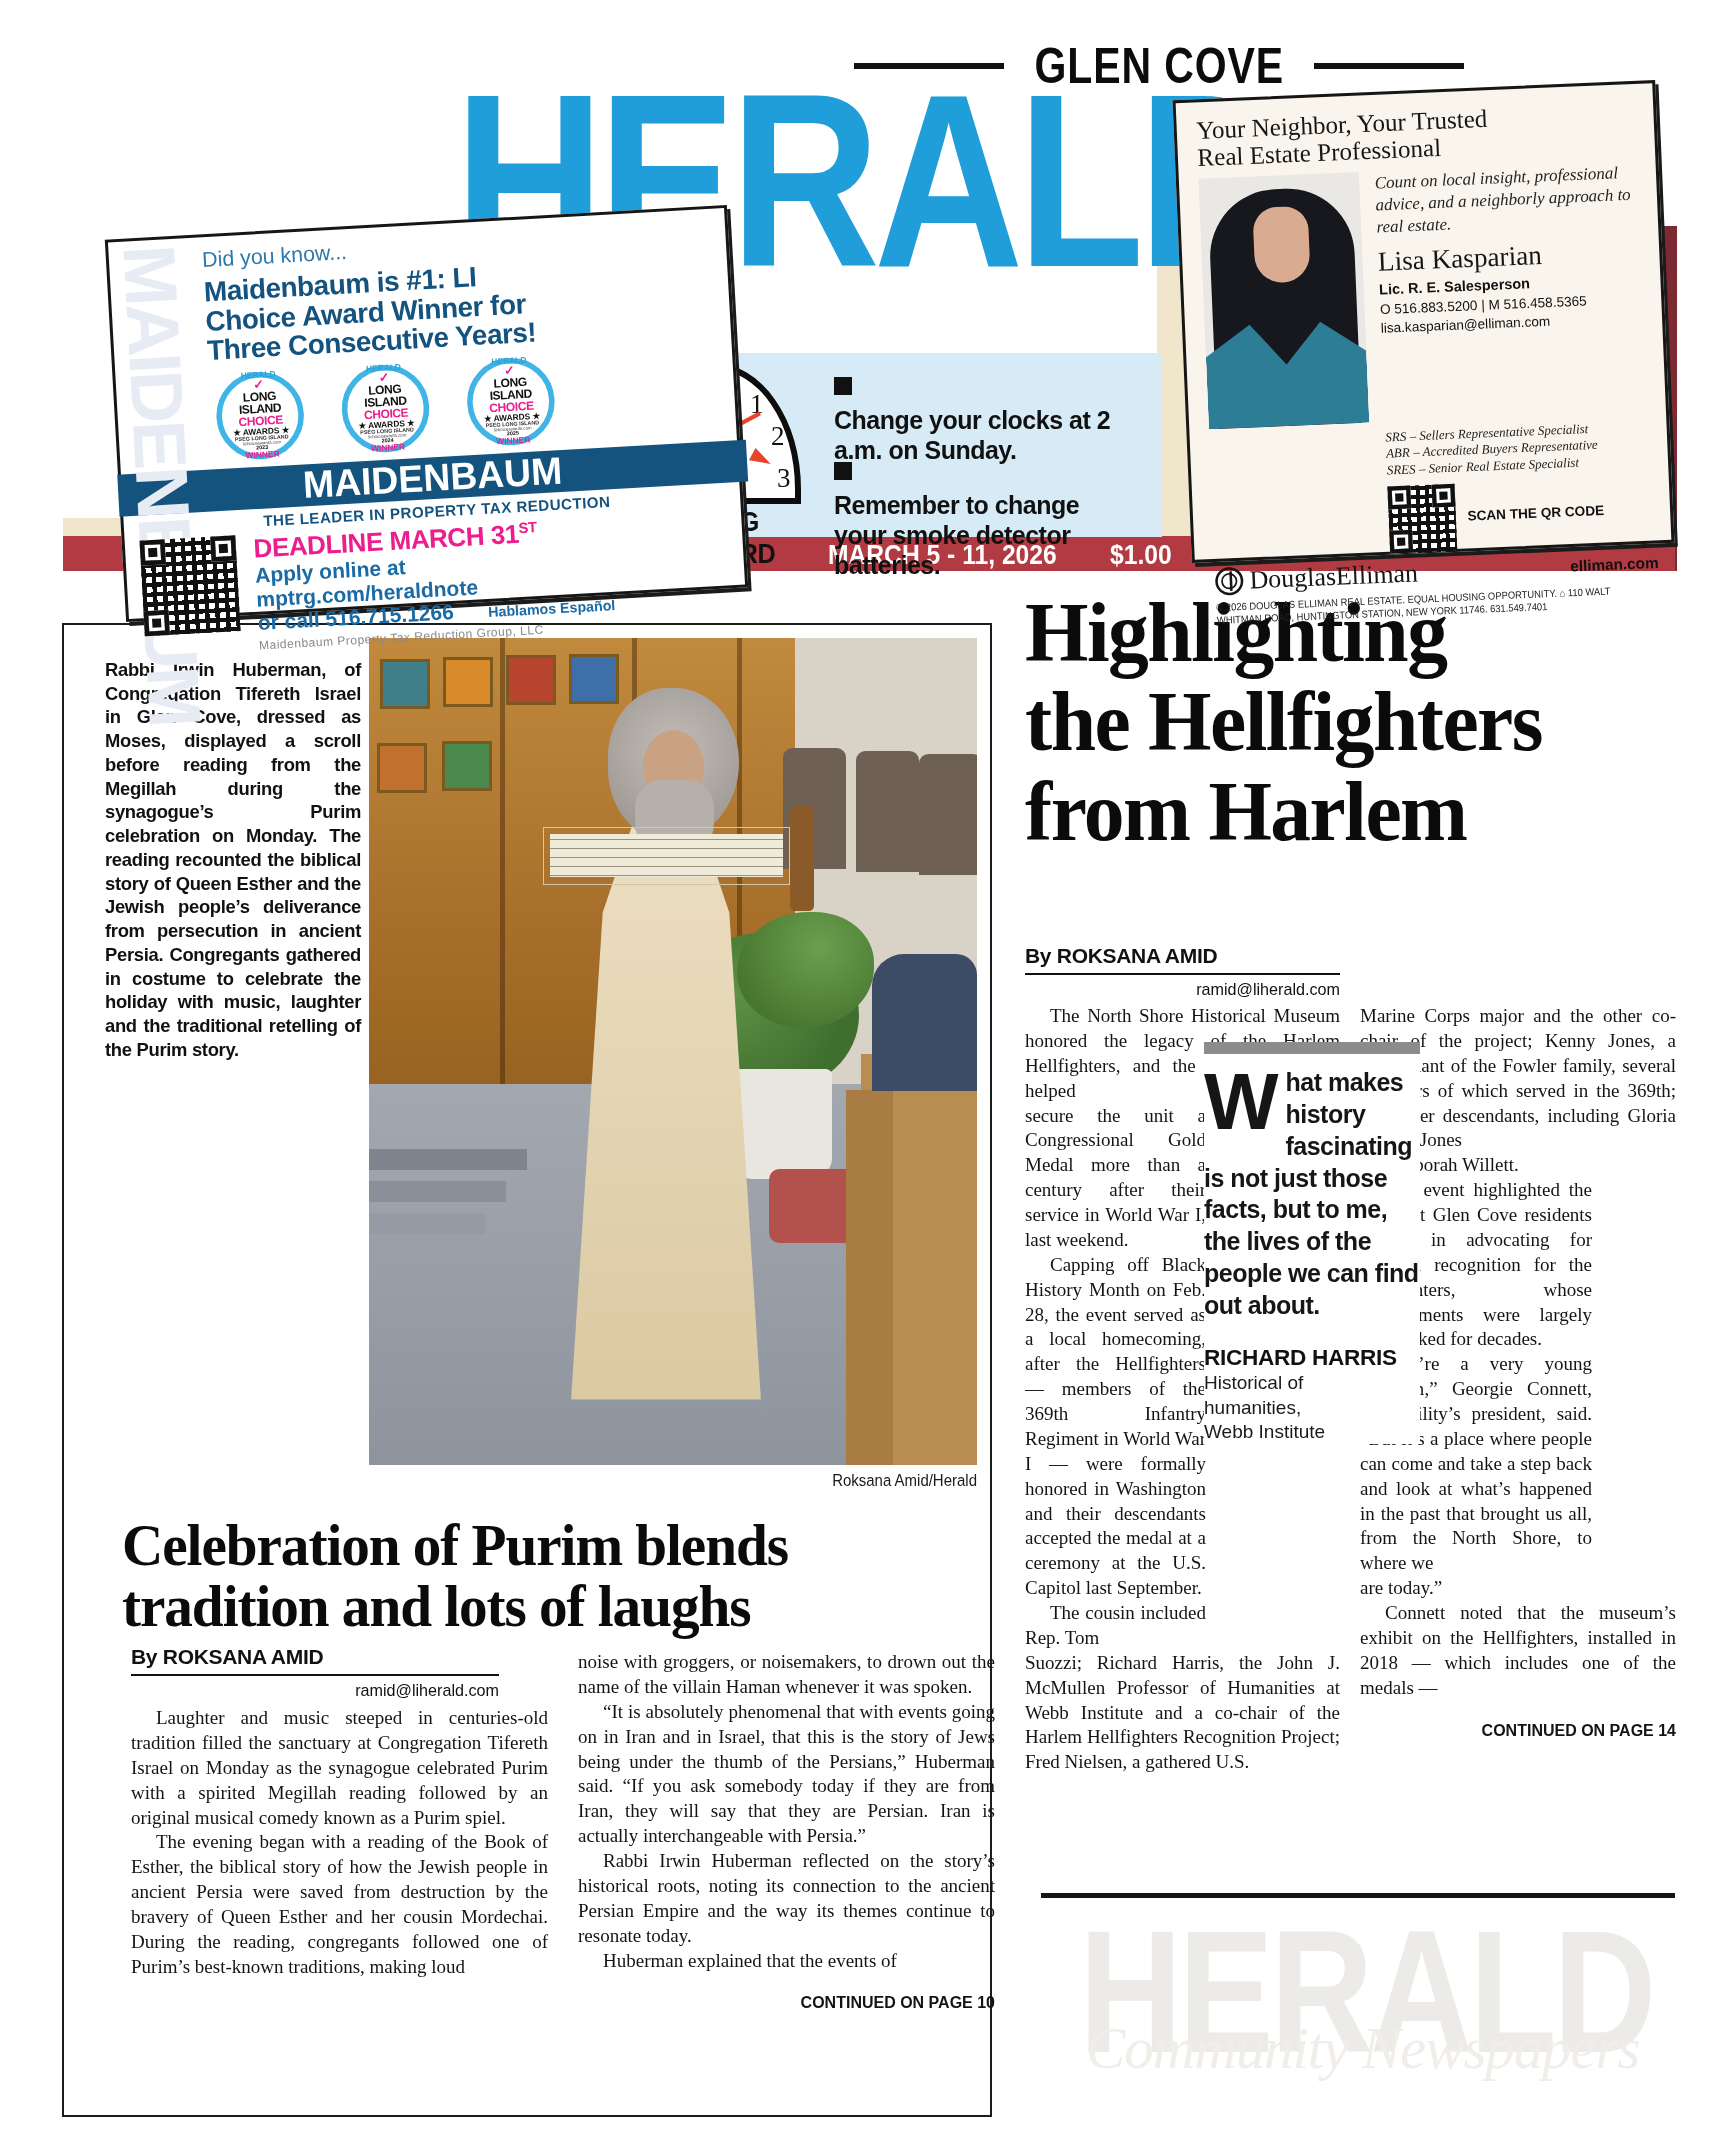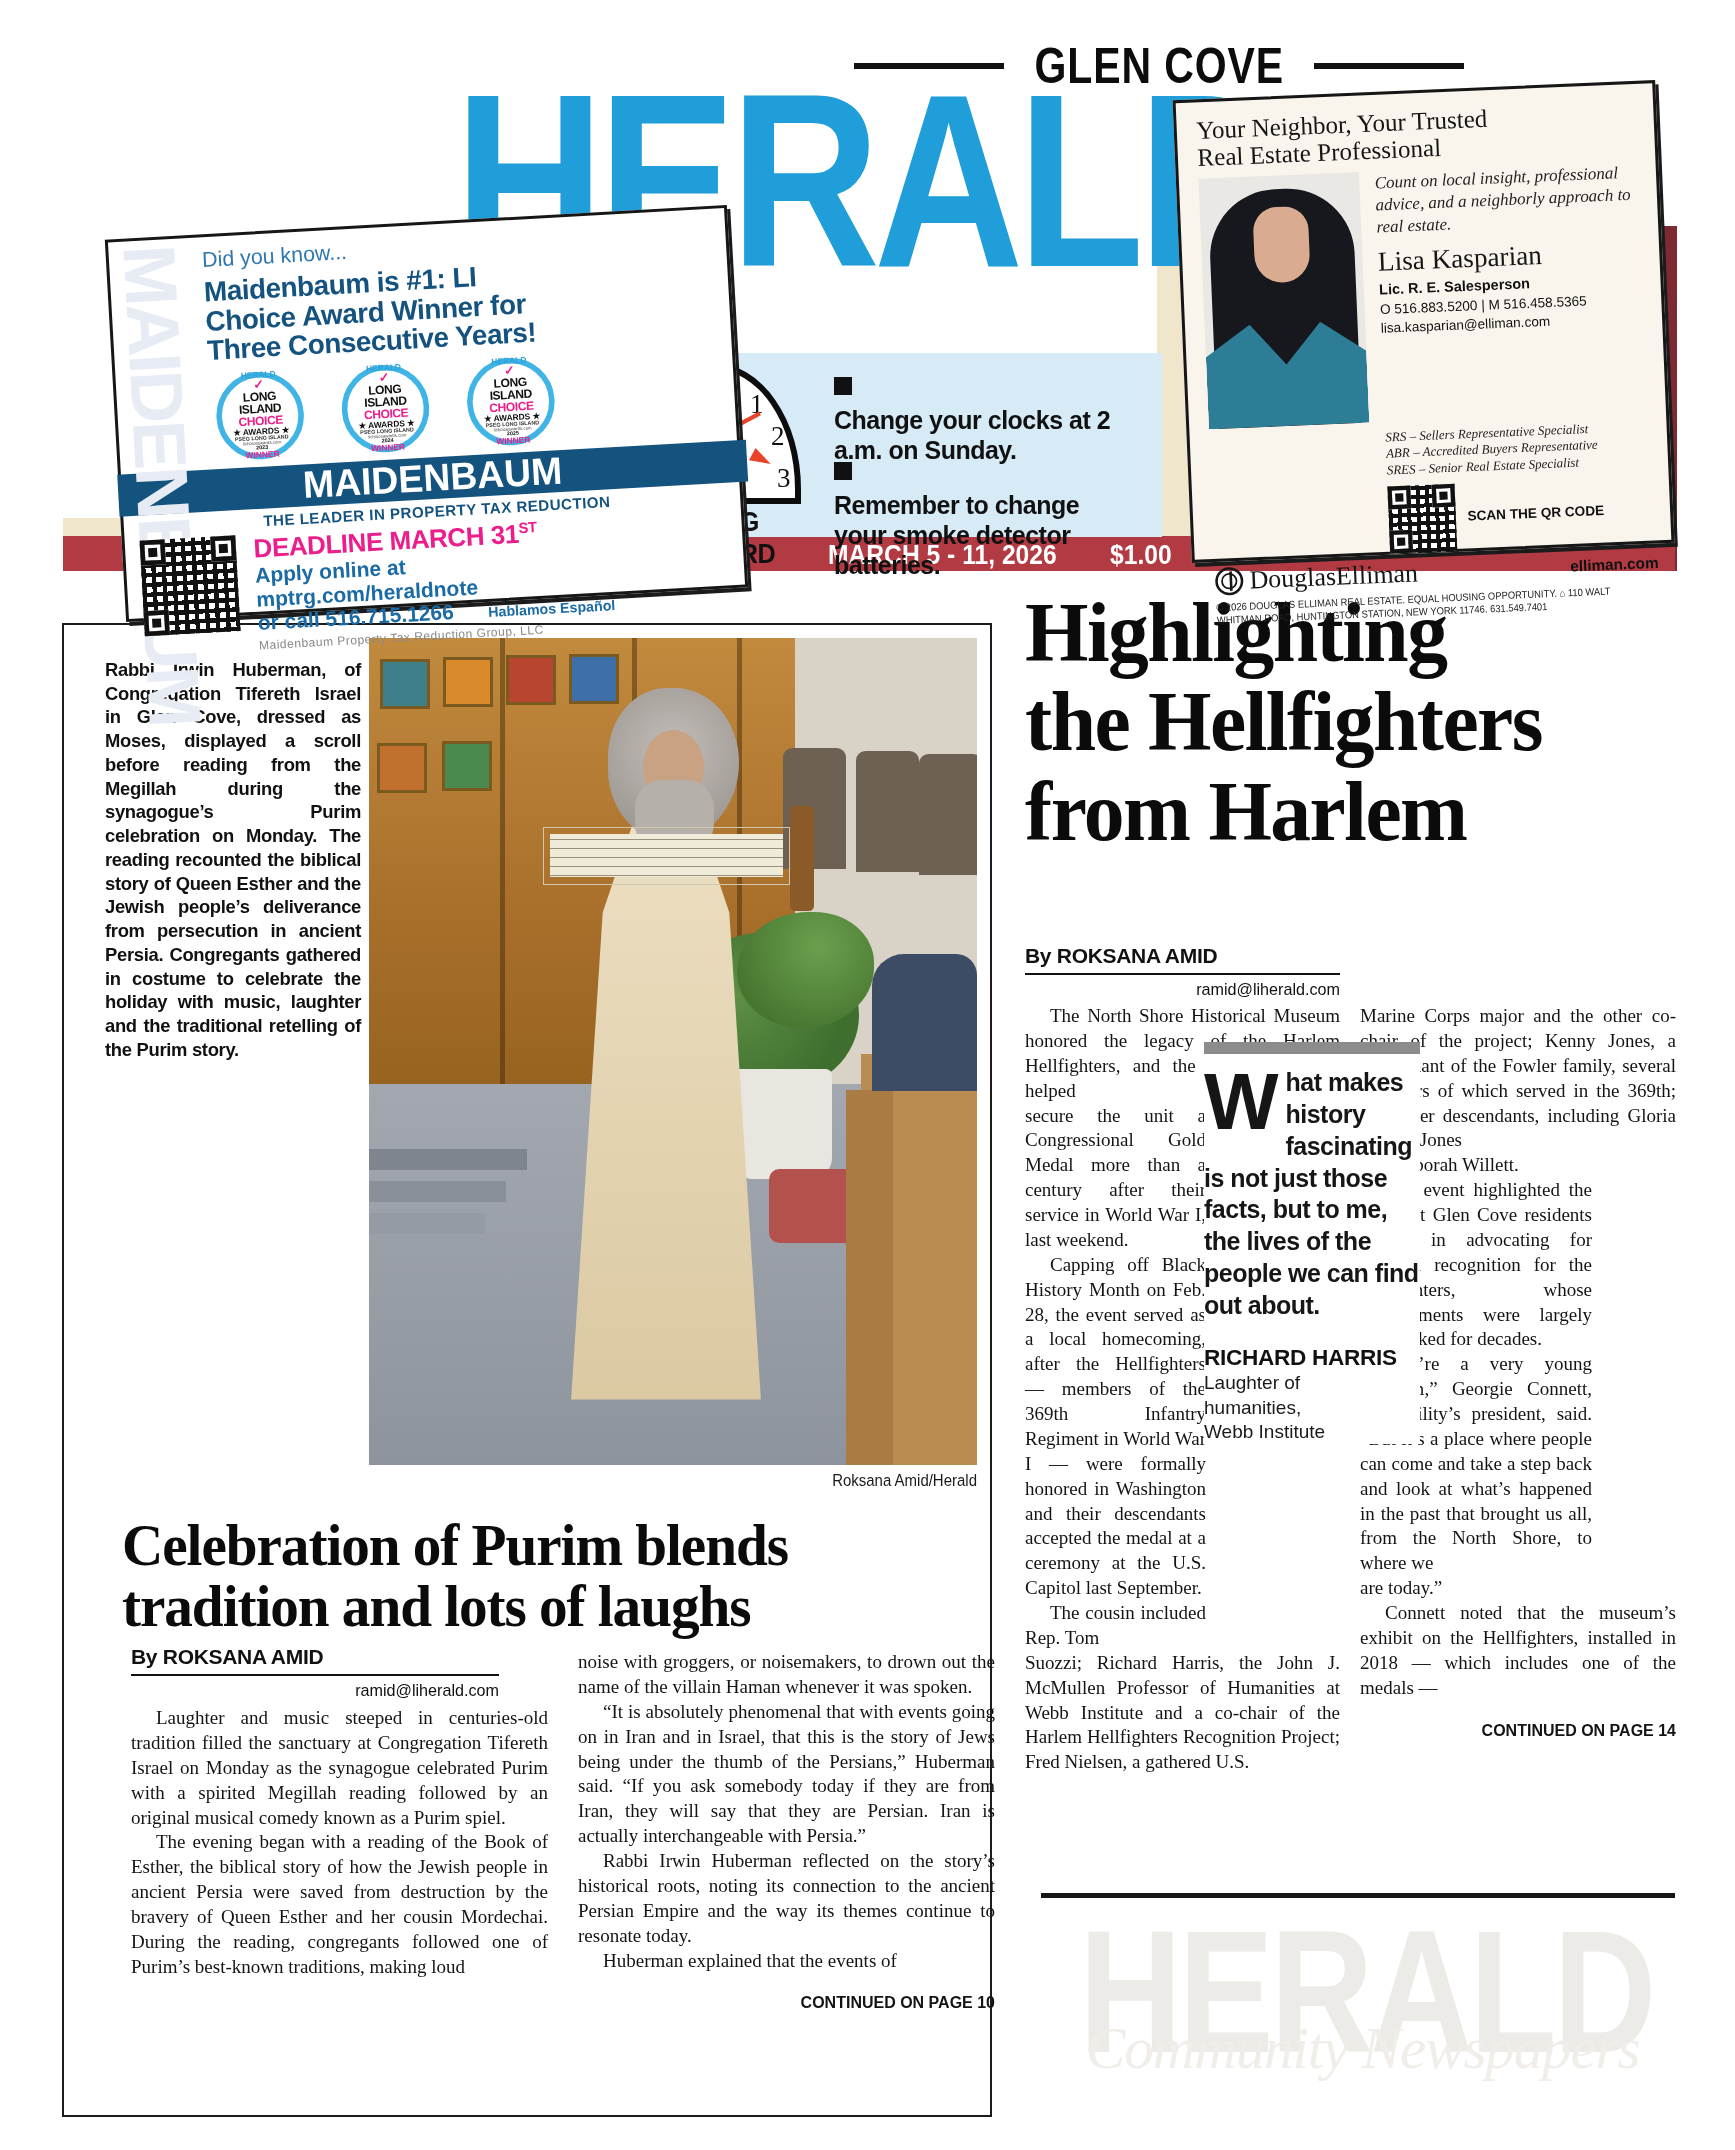--- a/index.html
+++ b/index.html
@@ -400,21 +400,21 @@
     <p>Connett noted that the museum’s exhibit on the Hellfighters, installed in 2018 — which includes one of the medals —</p>
     <div class="continued">CONTINUED ON PAGE 14</div>
   </div>
 
   <div id="pull-quote">
     <div id="pq-bar"></div>
     <div id="pq-text">
       <span id="pq-drop">W</span><span>hat makes history fascinating is not just those facts, but to me, the lives of the people we can find out about.</span>
     </div>
     <div id="pq-attr">RICHARD HARRIS</div>
-    <div class="pq-role">Laughter of</div>
+    <div class="pq-role">Historical of</div>
     <div class="pq-role">humanities,</div>
     <div class="pq-role">Webb Institute</div>
   </div>
 
   <div id="rt-rule"></div>
   <div id="wm-herald">HERALD</div>
   <div id="wm-sub">Community Newspapers</div>
 
 </div>
 

